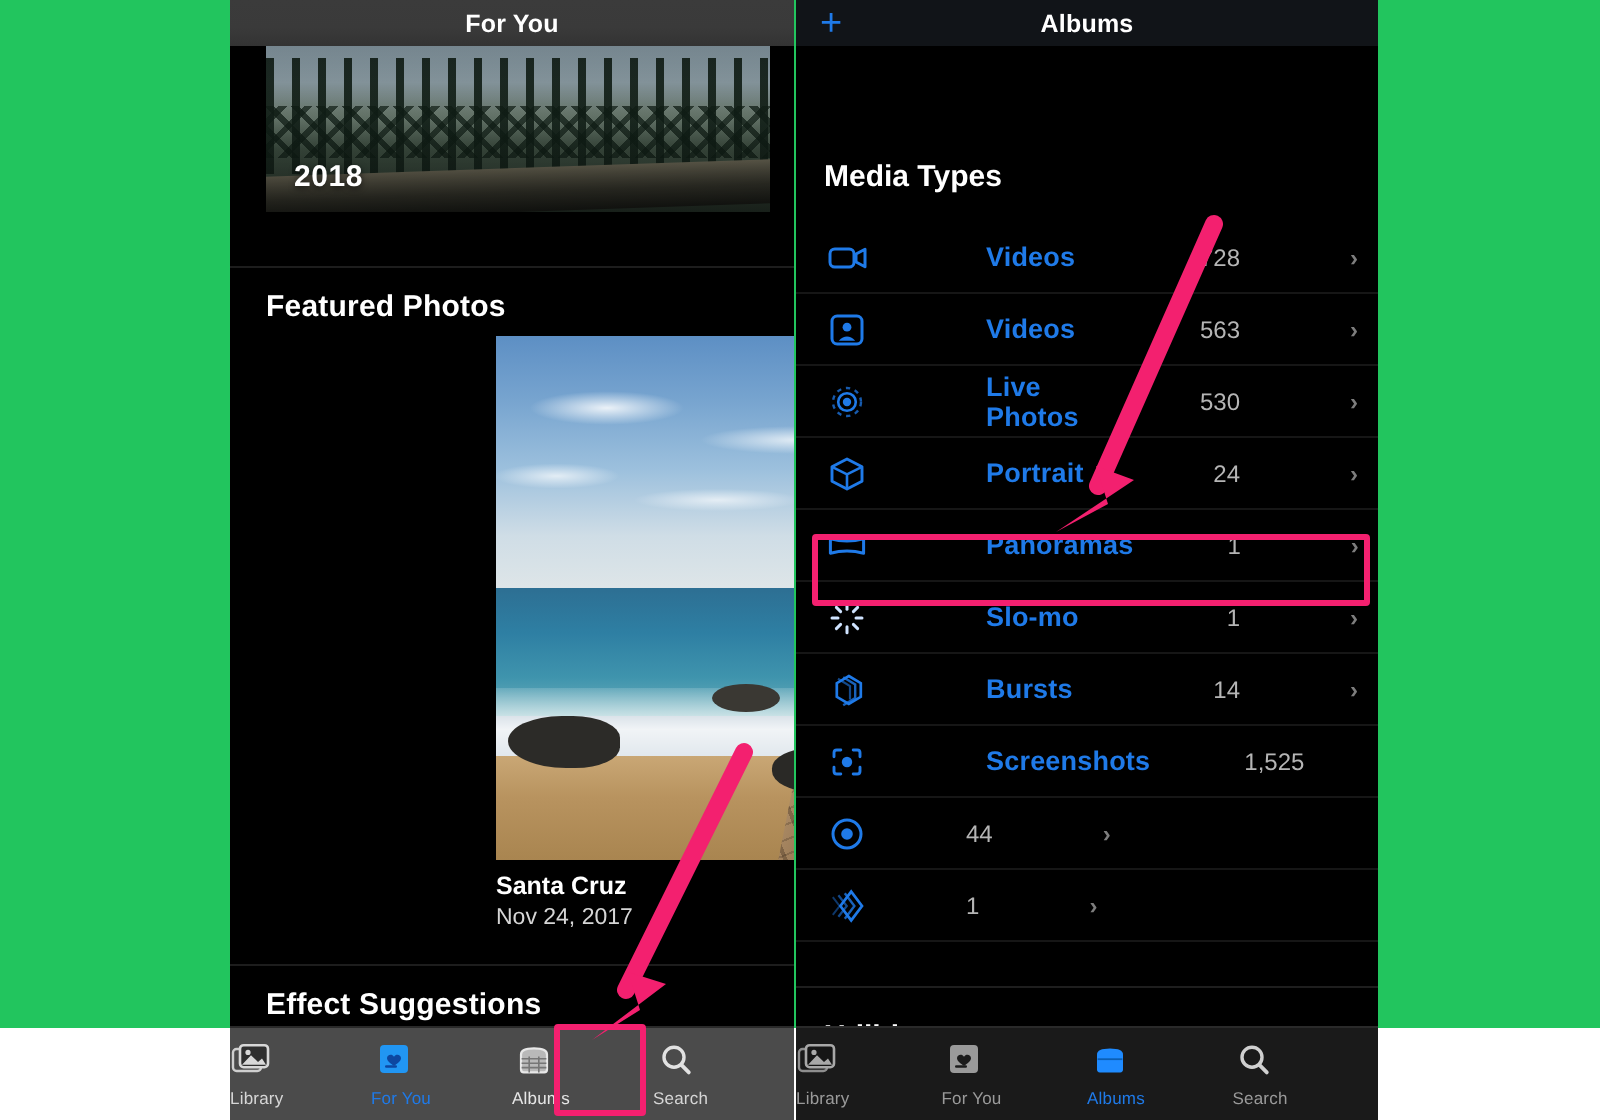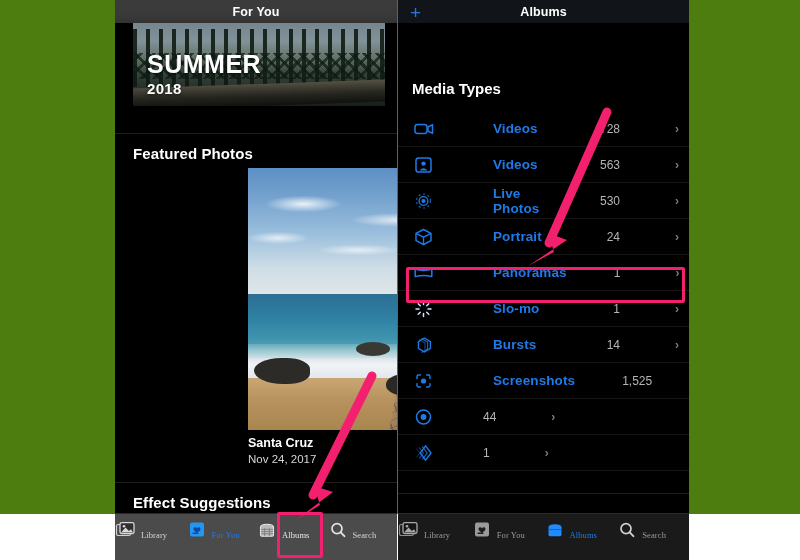--- a/index.html
+++ b/index.html
@@ -5,21 +5,21 @@
   * { box-sizing: border-box; margin: 0; padding: 0; }
   html, body {
     width: 800px; height: 560px;
     background: #ffffff;
     font-family: "Liberation Sans", sans-serif;
     overflow: hidden;
   }
   .stage {
     position: relative;
     width: 800px; height: 514px;
-    background: #4d7c0f;
+    background: #22c55e;
   }
 
   
   .phone {
     position: absolute;
     top: 0; height: 560px;
     background: #000000;
     overflow: hidden;
   }
   #phone-left  { left: 115px; width: 282px; }
@@ -177,22 +177,22 @@
 
   
   .tabbar {
     position: absolute; left: 0; right: 0; bottom: 0; height: 47px;
     display: flex; align-items: flex-start;
     border-top: 1px solid #2a2a2a;
   }
   #phone-left .tabbar  { background: #4b4b4b; }
   #phone-right .tabbar { background: #1a1a1a; }
   .tab {
-    flex: 1; display: flex; flex-direction: row;
-    align-items: flex-end; padding-top: 6px; gap: 4px; font-family: Liberation Serif, serif;
+    flex: 1; display: flex; flex-direction: column;
+    align-items: flex-start; padding-top: 6px; gap: 4px;
   }
   .tab-label { font-size: 8.5px; letter-spacing: .1px; }
   #phone-left  .tab-label { color: #d6d6d6; }
   #phone-right .tab-label { color: #9a9a9a; }
   .tab.active .tab-label { color: #1f7ae8 !important; }
   #phone-left .tab.active-albums .tab-label { color: #e6e6e6 !important; }
   .tab-icon { width: 22px; height: 20px; position: relative; }
 
   
   .albums-body { position: absolute; top: 23px; left: 0; right: 0; bottom: 47px; background: #000; }
@@ -240,21 +240,20 @@
     <div class="navbar">
       <span class="nav-title">For You</span>
     </div>
 
     <div class="memory-card">
       <div class="memory-sky"></div>
       <div class="memory-fence"></div>
       <div class="memory-fence2"></div>
       <div class="memory-ground"></div>
       <div class="memory-veil"></div>
-      <div class="memory-title">SUMMER</div>
       <div class="memory-sub">2018</div>
     </div>
 
     <div class="divider-line" id="div-featured"></div>
     <div class="section-head" id="featured-head">Featured Photos</div>
 
     <div class="featured-photo">
       <div class="fp-sky"></div>
       <div class="fp-clouds"></div>
       <div class="fp-sea"></div>

